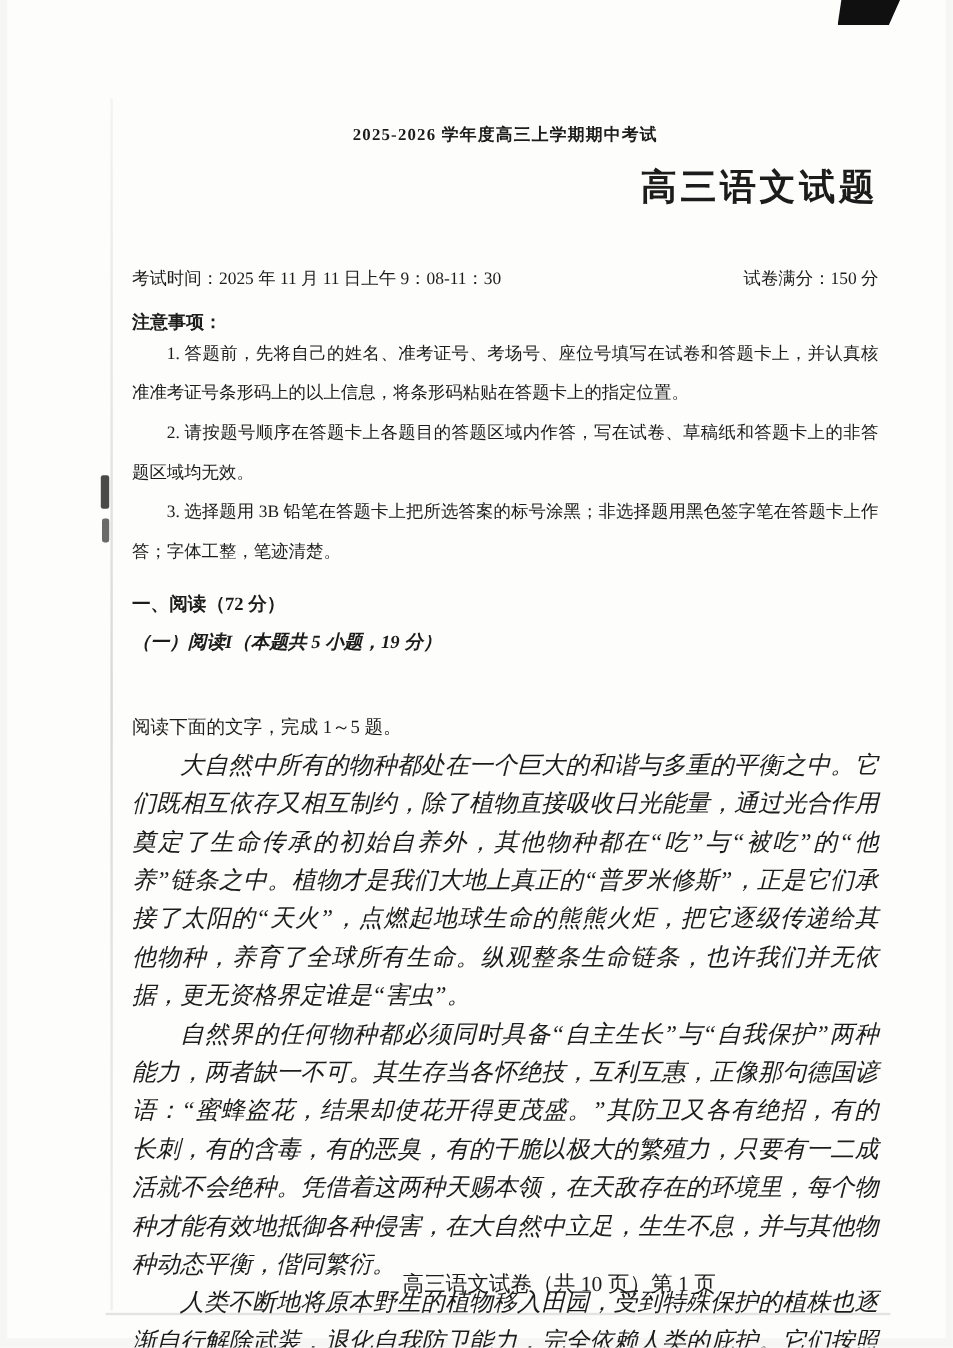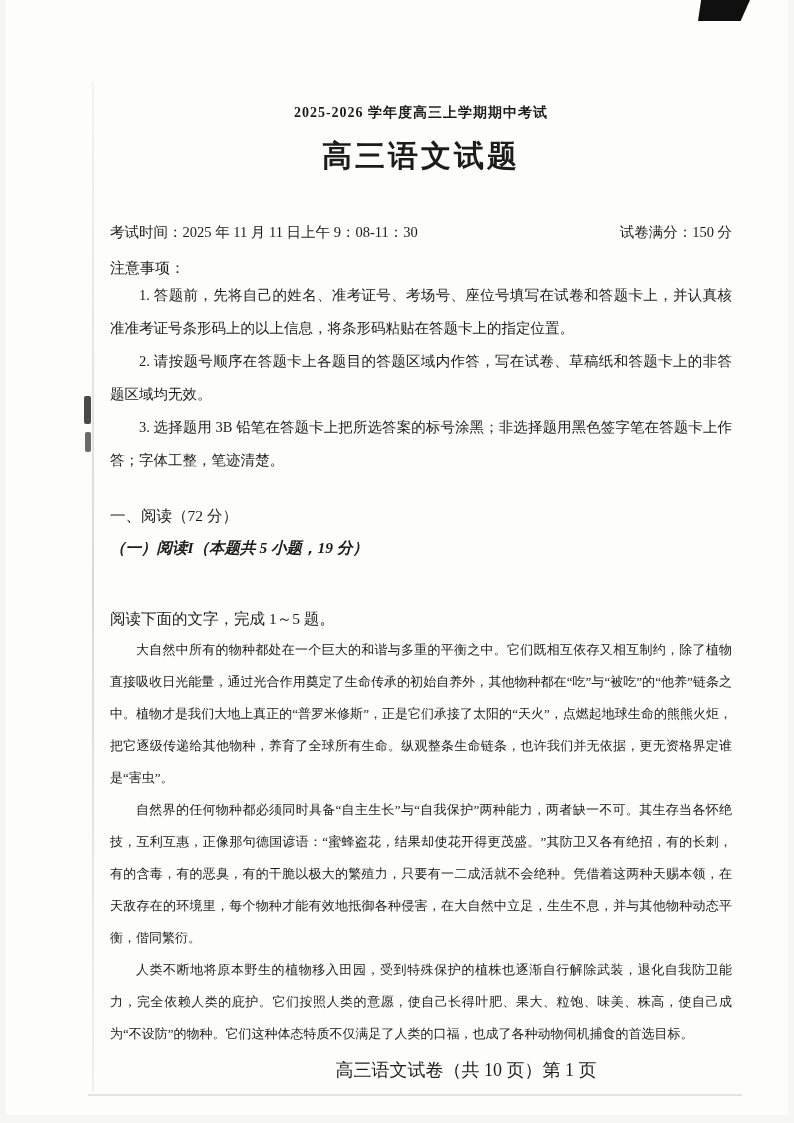--- a/index.html
+++ b/index.html
@@ -75,68 +75,69 @@
     top: 104px;
   }
   .title-1 {
     text-align: center;
     font-weight: bold;
     font-size: 14px;
     letter-spacing: 1px;
     margin: 0;
   }
   .title-2 {
-    text-align: center;
+    text-align: right;
     font-weight: bold;
     font-size: 30px;
     letter-spacing: 3px;
     margin: 14px 0 0 0;
   }
   .meta-row {
     display: flex;
     justify-content: space-between;
     align-items: baseline;
     margin-top: 46px;
     font-size: 14.5px;
   }
   .notice-heading {
     margin-top: 17px;
-    font-weight: normal;
+    font-weight: bold;
     font-size: 15px;
   }
   .notice {
     margin-top: 1px;
     font-size: 14.5px;
     line-height: 32.5px;
     text-indent: 2em;
     text-align: justify;
   }
   .section-heading {
-    margin-top: 24px;
-    font-weight: normal;
+    margin-top: 12px;
+    font-weight: bold;
     font-size: 15.5px;
     line-height: 32px;
   }
   .subsection-heading {
     font-weight: bold;
     font-size: 15.5px;
     line-height: 32px;
     font-style: italic;
   }
   .instruction {
     font-size: 15.5px;
     line-height: 30px;
     margin-top: 40px;
   }
   .para {
-    font-size: 13px;
+    font-size: 20px;
     line-height: 32px;
     text-indent: 2em;
     text-align: justify;
     margin: 0;
+    font-style: italic;
   }
   .footer {
     position: absolute;
     left: 104px;
     right: 56px;
     top: 1058px;
     text-align: center;
     font-size: 18px;
     padding-left: 90px;
   }

